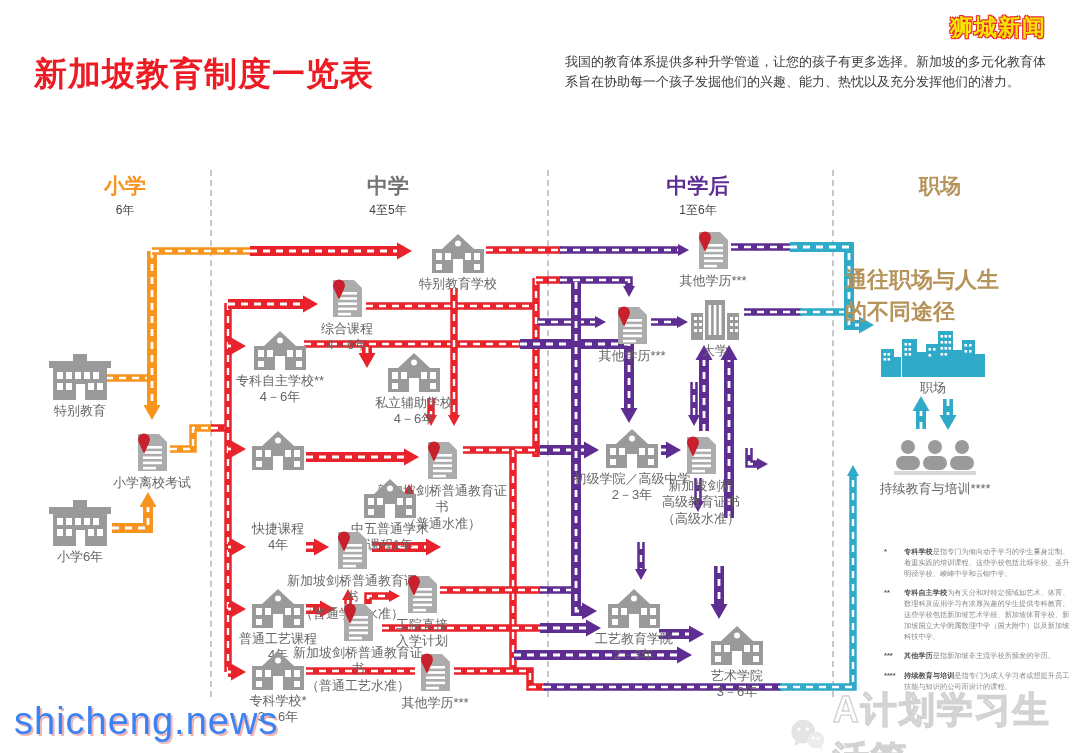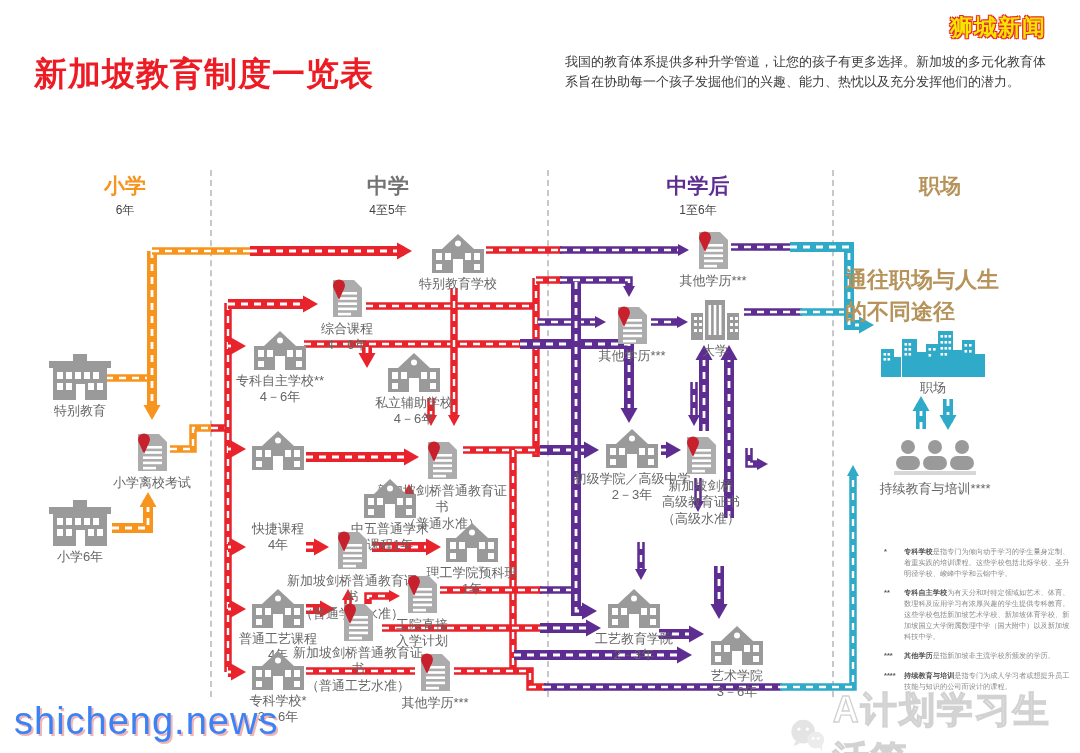--- a/index.html
+++ b/index.html
@@ -521,36 +521,20 @@
           <rect x="9" y="21.2" width="19" height="2.6" fill="#fff"></rect>
     <rect x="9" y="26.4" width="19" height="2.6" fill="#fff"></rect>
           <rect x="9" y="31.6" width="19" height="2.6" fill="#fff"></rect>
     <rect x="9" y="36.8" width="13" height="2.6" fill="#fff"></rect>
     <polygon points="5,13 10,24 15,13" fill="#C9202E"></polygon>
           <circle cx="10" cy="9.5" r="6" fill="#C9202E"></circle>
         </svg>
         <div class="node-label">新加坡剑桥普通教育证书
 （普通学术水准）</div>
       </div>
-      <div class="node" style="left: 472px; top: 522px;">
-        <svg width="54" height="40" viewBox="0 0 54 40">
-    <rect x="1" y="16" width="52" height="24" fill="#9A9A9A"></rect>
-          <polygon points="27,1 43,16 11,16" fill="#9A9A9A"></polygon>
-    <circle cx="27" cy="10.5" r="3" fill="#fff"></circle>
-    <rect x="5" y="20" width="6" height="7" fill="#fff"></rect>
-          <rect x="14" y="20" width="6" height="7" fill="#fff"></rect>
-    <rect x="34" y="20" width="6" height="7" fill="#fff"></rect>
-          <rect x="43" y="20" width="6" height="7" fill="#fff"></rect>
-    <rect x="5" y="31" width="6" height="6" fill="#fff"></rect>
-          <rect x="43" y="31" width="6" height="6" fill="#fff"></rect>
-    <rect x="22" y="26" width="10" height="14" fill="#fff"></rect>
-        </svg>
-        <div class="node-label">理工学院预科班
-1年</div>
-      </div>
       <div class="node" style="left: 422px; top: 572px;">
         <svg width="36" height="42" viewBox="0 0 36 42">
     <rect x="4" y="4" width="29" height="37" fill="#ACACAC"></rect>
           <polygon points="25,4 33,4 33,12" fill="#fff"></polygon>
     <rect x="9" y="16" width="19" height="2.6" fill="#fff"></rect>
           <rect x="9" y="21.2" width="19" height="2.6" fill="#fff"></rect>
     <rect x="9" y="26.4" width="19" height="2.6" fill="#fff"></rect>
           <rect x="9" y="31.6" width="19" height="2.6" fill="#fff"></rect>
     <rect x="9" y="36.8" width="13" height="2.6" fill="#fff"></rect>
     <polygon points="5,13 10,24 15,13" fill="#C9202E"></polygon>

